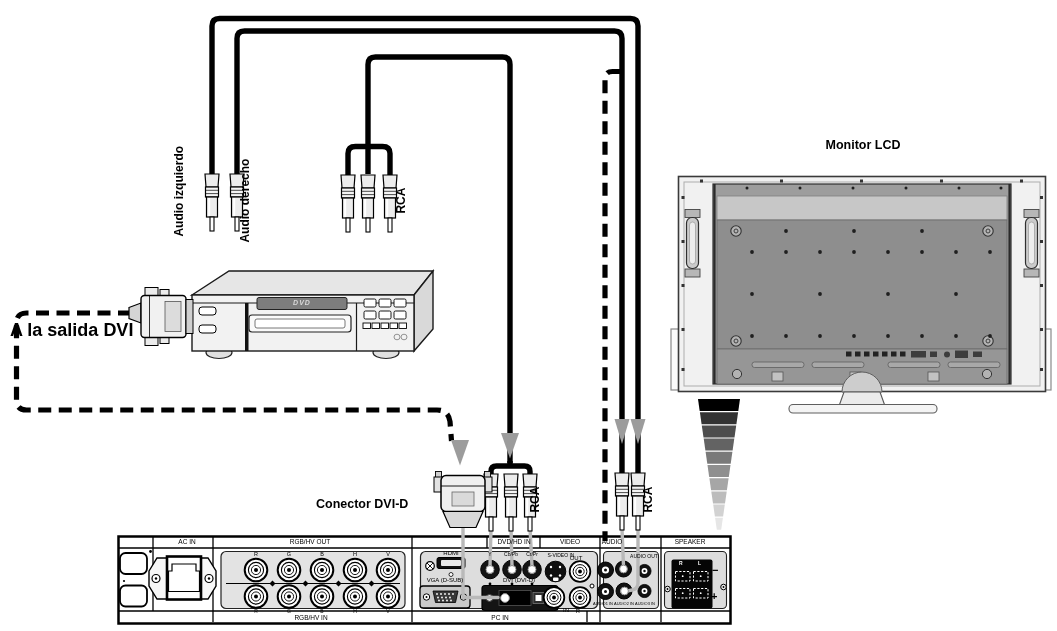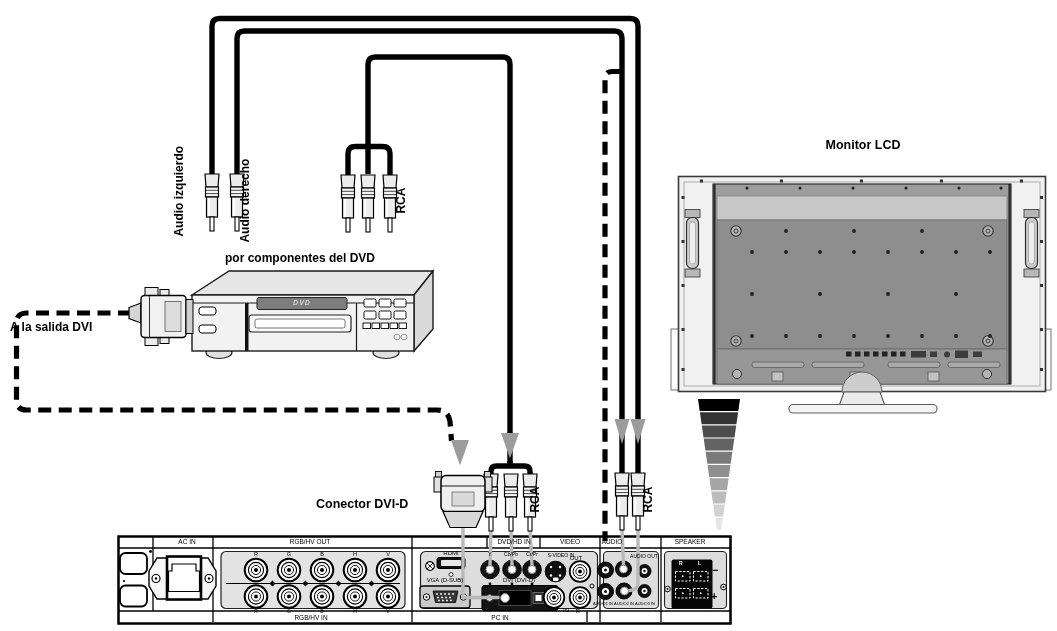--- a/index.html
+++ b/index.html
@@ -438,22 +438,21 @@
     <line x1="441" y1="486" x2="485" y2="486" stroke="#000" stroke-width="0.9"></line>
     <rect x="452" y="492" width="22" height="14" fill="#dadada" stroke="#666" stroke-width="0.8"></rect>
     <polygon points="443,511.5 483,511.5 476,527.5 450,527.5" fill="#d8d8d8" stroke="#000" stroke-width="1.2"></polygon>
   </g>
 </svg>
 
 <div class="lbl b c" style="left:813px;top:139px;width:100px;font-size:12.5px;">Monitor LCD</div>
 <div class="lbl b v" style="left:186px;top:224px;font-size:12px;">Audio izquierdo</div>
 <div class="lbl b v" style="left:252px;top:230px;font-size:12px;">Audio derecho</div>
 <div class="lbl b v" style="left:408px;top:201px;font-size:12px;">RCA</div>
-<div class="lbl b c" style="left:190px;top:252px;width:220px;font-size:12px;">por componentes del DVD</div>
-<div class="lbl b" style="left:10px;top:321px;font-size:12px;text-align:right;">A la salida DVI</div>
+<div class="lbl b" style="left:10px;top:321px;font-size:18px;text-align:right;">A la salida DVI</div>
 <div class="lbl b" style="left:316px;top:498px;font-size:12.5px;">Conector DVI-D</div>
 <div class="lbl b v" style="left:542px;top:500px;font-size:12px;">RCA</div>
 <div class="lbl b v" style="left:655px;top:500px;font-size:12px;">RCA</div>
 <div class="lbl logo b c" style="left:257px;top:299px;width:90px;font-size:7px;">DVD</div>
 
 <div class="lbl c" style="left:157px;top:539px;width:60px;font-size:6.5px;">AC IN</div>
 <div class="lbl c" style="left:240px;top:539px;width:140px;font-size:6.5px;">RGB/HV OUT</div>
 <div class="lbl c" style="left:484px;top:539px;width:60px;font-size:6.5px;">DVD/HD IN</div>
 <div class="lbl c" style="left:545px;top:539px;width:50px;font-size:6.5px;">VIDEO</div>
 <div class="lbl c" style="left:587px;top:539px;width:50px;font-size:6.5px;">AUDIO</div>

